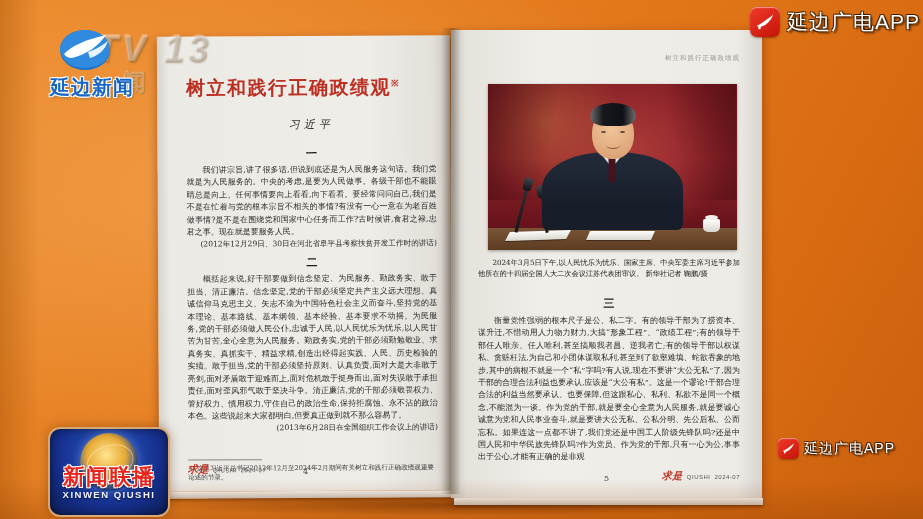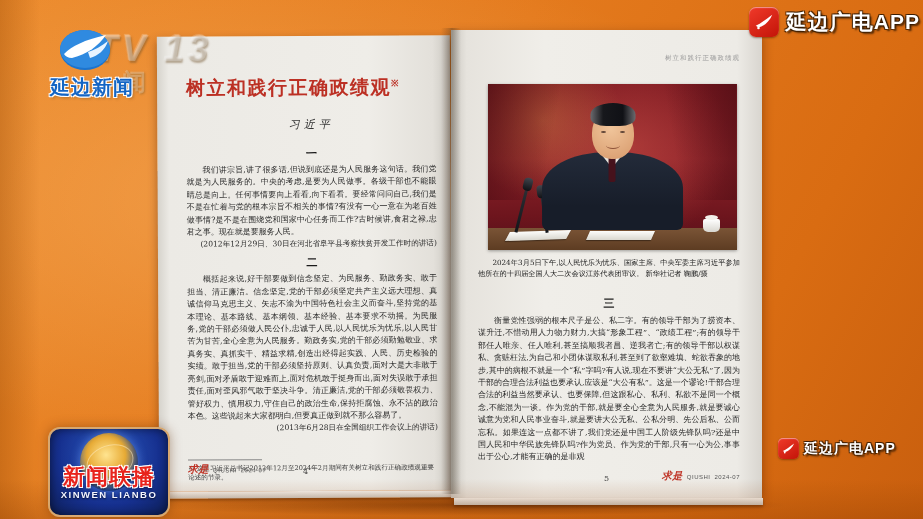--- a/index.html
+++ b/index.html
@@ -24,21 +24,21 @@
   .chan-logo{position:absolute;left:50px;top:26px;z-index:31;width:200px;height:80px;}
   .chan-mark{position:absolute;left:8px;top:2px;width:56px;height:44px;}
   .chan-name{position:absolute;left:0px;top:48px;font-size:20px;font-weight:bold;color:#1465c4;
     letter-spacing:1px;
     text-shadow:-1px -1px 0 #fff,1px -1px 0 #fff,-1px 1px 0 #fff,1px 1px 0 #fff,2px 2px 3px rgba(60,40,10,.35);}
   .app-badge{position:absolute;right:3px;top:7px;display:flex;align-items:center;gap:7px;z-index:31;}
   .app-icon{width:30px;height:30px;border-radius:7px;
     background:linear-gradient(145deg,#f03a2a,#c31408);box-shadow:0 1px 2px rgba(80,30,0,.5), inset 0 1px 1px rgba(255,255,255,.5);
     display:flex;align-items:center;justify-content:center;}
   .app-icon svg{width:22px;height:22px;}
-  .app-label{font-size:21px;font-weight:bold;color:#fff;letter-spacing:1px;
+  .app-label{font-size:21px;font-weight:normal;color:#fff;letter-spacing:1px;
     text-shadow:-1px -1px 0 rgba(40,20,0,.7),1px -1px 0 rgba(40,20,0,.7),-1px 1px 0 rgba(40,20,0,.7),2px 2px 2px rgba(40,20,0,.8);}
   .app-badge.small{right:auto;left:778px;top:auto;bottom:60px;gap:5px;}
   .app-badge.small .app-icon{width:21px;height:21px;border-radius:5px;}
   .app-badge.small .app-icon svg{width:15px;height:15px;}
   .app-badge.small .app-label{font-size:14px;}
 
   .news-badge{position:absolute;left:48px;top:427px;width:118px;height:86px;border-radius:12px;z-index:31;
     background:radial-gradient(circle at 50% 30%, #2d5cc0, #16308p 60%, #0d1e55);
     background:radial-gradient(circle at 50% 30%, #2d5cc0, #16308f 60%, #0d1e55);
     border:2px solid rgba(250,190,110,.85);
@@ -243,16 +243,16 @@
           <path d="M3 16 C8 14, 14 9, 21 4 C18 11, 13 16, 6 18 Z" fill="#fff"></path>
           <circle cx="6" cy="18.5" r="1.4" fill="#fff"></circle>
         </svg>
     </div>
     <div class="app-label">延边广电APP</div>
   </div>
 
   <div class="news-badge">
     <div class="globe"></div>
     <div class="news-title">新闻联播</div>
-    <div class="news-sub">XINWEN LIANBO</div>
+    <div class="news-sub">XINWEN QIUSHI</div>
   </div>
 
 </div>
 
 </body></html>

